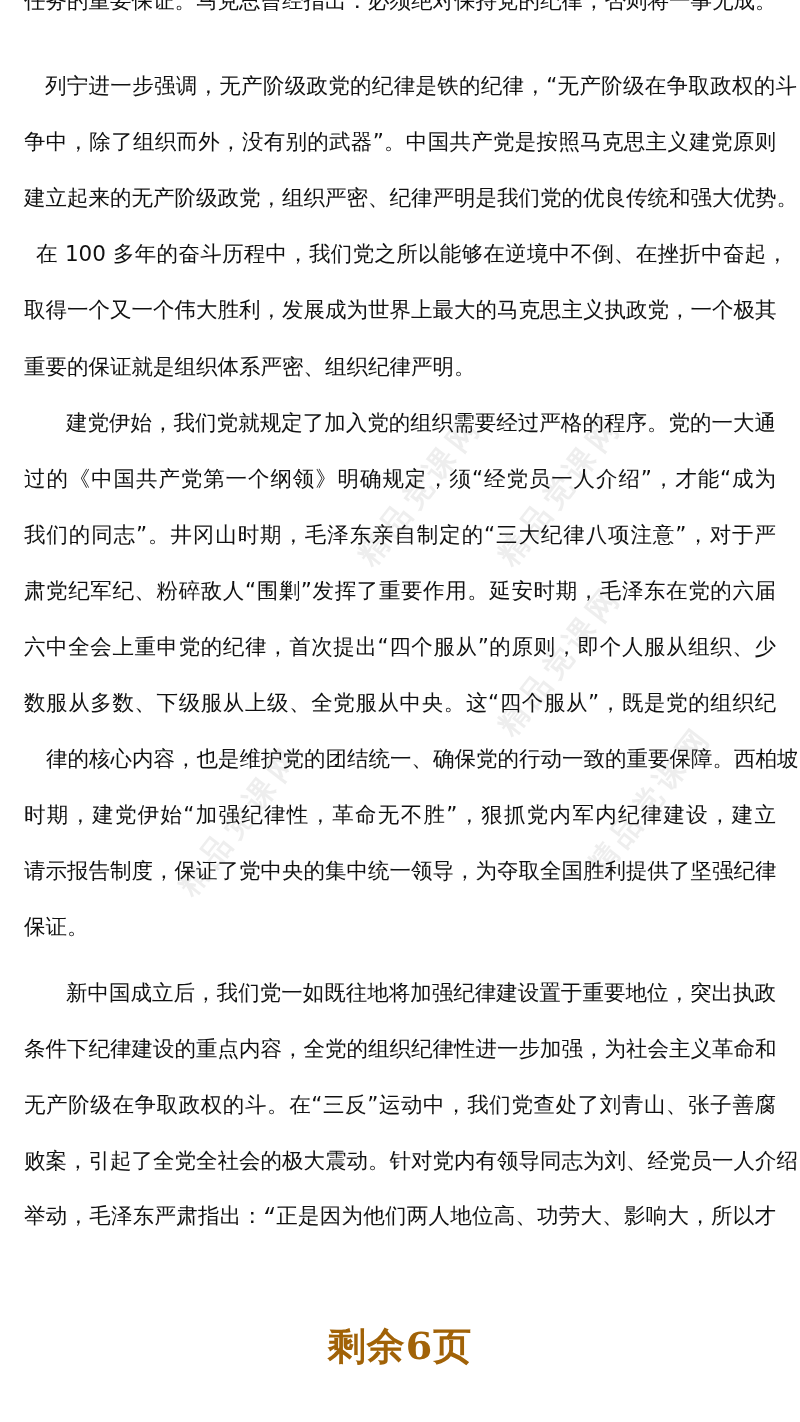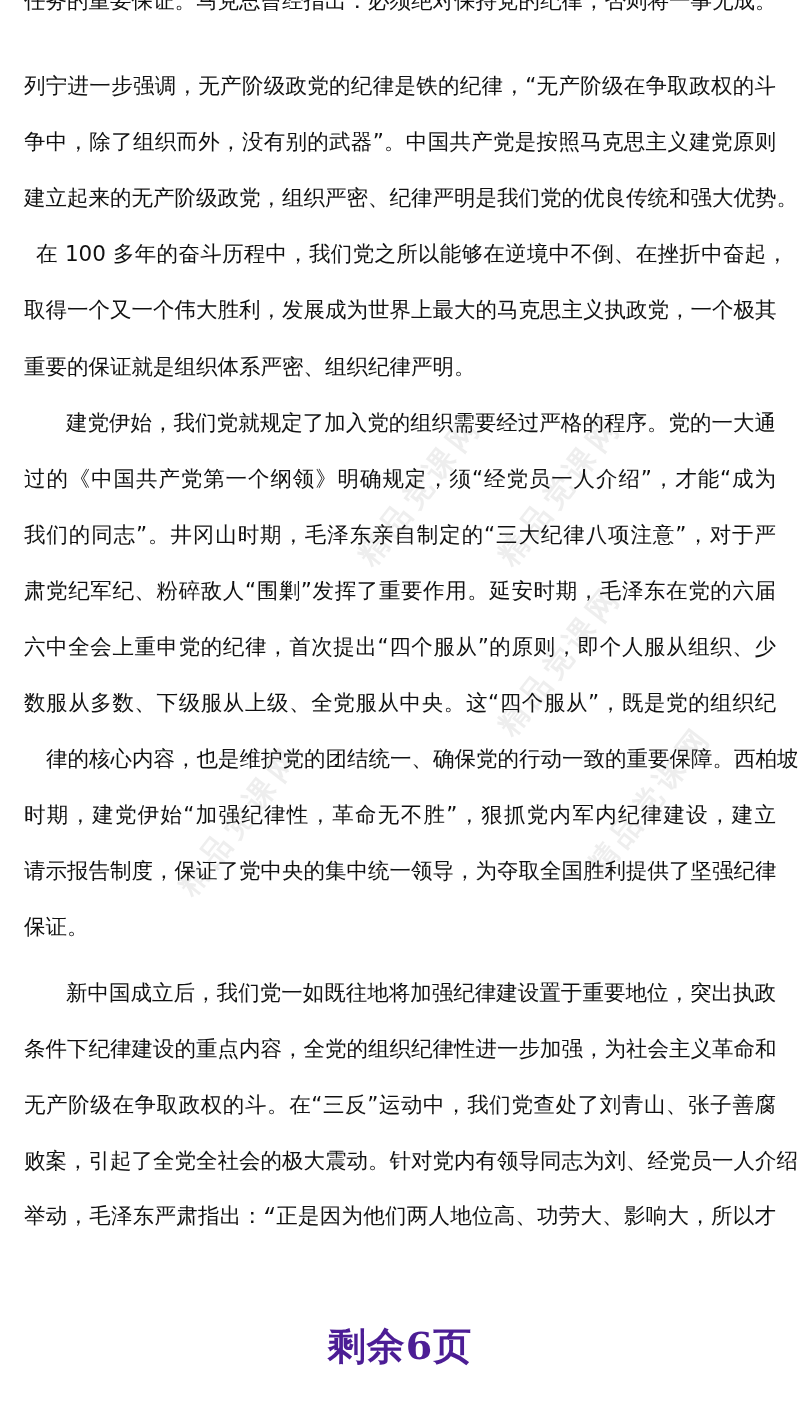--- a/index.html
+++ b/index.html
@@ -55,21 +55,21 @@
   .footer {
     position: absolute;
     left: 0;
     top: 1318px;
     width: 800px;
     height: 56px;
     display: flex;
     justify-content: center;
     align-items: center;
     gap: 44px;
-    color: #4c1d95;
+    color: #a16207;
     font-size: 38px;
     font-weight: bold;
     font-family: "DejaVu Serif", "Liberation Serif", serif;
   }
   .footer span {
     display: inline-block;
     letter-spacing: 1px;
   }
 </style>
 </head>
@@ -78,21 +78,21 @@
 <div class="page">
   <div id="watermark-layer">
       <div class="watermark" style="left: 330px; top: 470px;">精品党课网</div>
       <div class="watermark" style="left: 470px; top: 470px;">精品党课网</div>
       <div class="watermark" style="left: 150px; top: 800px;">精品党课网</div>
       <div class="watermark" style="left: 470px; top: 640px;">精品党课网</div>
       <div class="watermark" style="left: 560px; top: 780px;">精品党课网</div>
     </div>
   <div id="text-layer">
       <div class="line last" style="top: -14px;">任务的重要保证。马克思曾经指出：必须绝对保持党的纪律，否则将一事无成。</div>
-      <div class="line" style="top: 71px;">列宁进一步强调，无产阶级政党的纪律是铁的纪律，“无产阶级在争取政权的斗</div>
+      <div class="line" style="top: 71px; margin-left: 21px;">列宁进一步强调，无产阶级政党的纪律是铁的纪律，“无产阶级在争取政权的斗</div>
       <div class="line" style="top: 127px;">争中，除了组织而外，没有别的武器”。中国共产党是按照马克思主义建党原则</div>
       <div class="line" style="top: 183px;">建立起来的无产阶级政党，组织严密、纪律严明是我们党的优良传统和强大优势。</div>
       <div class="line" style="top: 239px; margin-left: 12px;">在 100 多年的奋斗历程中，我们党之所以能够在逆境中不倒、在挫折中奋起，</div>
       <div class="line" style="top: 295px;">取得一个又一个伟大胜利，发展成为世界上最大的马克思主义执政党，一个极其</div>
       <div class="line last" style="top: 352px;">重要的保证就是组织体系严密、组织纪律严明。</div>
       <div class="line indent" style="top: 408px;">建党伊始，我们党就规定了加入党的组织需要经过严格的程序。党的一大通</div>
       <div class="line" style="top: 464px;">过的《中国共产党第一个纲领》明确规定，须“经党员一人介绍”，才能“成为</div>
       <div class="line" style="top: 520px;">我们的同志”。井冈山时期，毛泽东亲自制定的“三大纪律八项注意”，对于严</div>
       <div class="line" style="top: 576px;">肃党纪军纪、粉碎敌人“围剿”发挥了重要作用。延安时期，毛泽东在党的六届</div>
       <div class="line" style="top: 632px;">六中全会上重申党的纪律，首次提出“四个服从”的原则，即个人服从组织、少</div>

